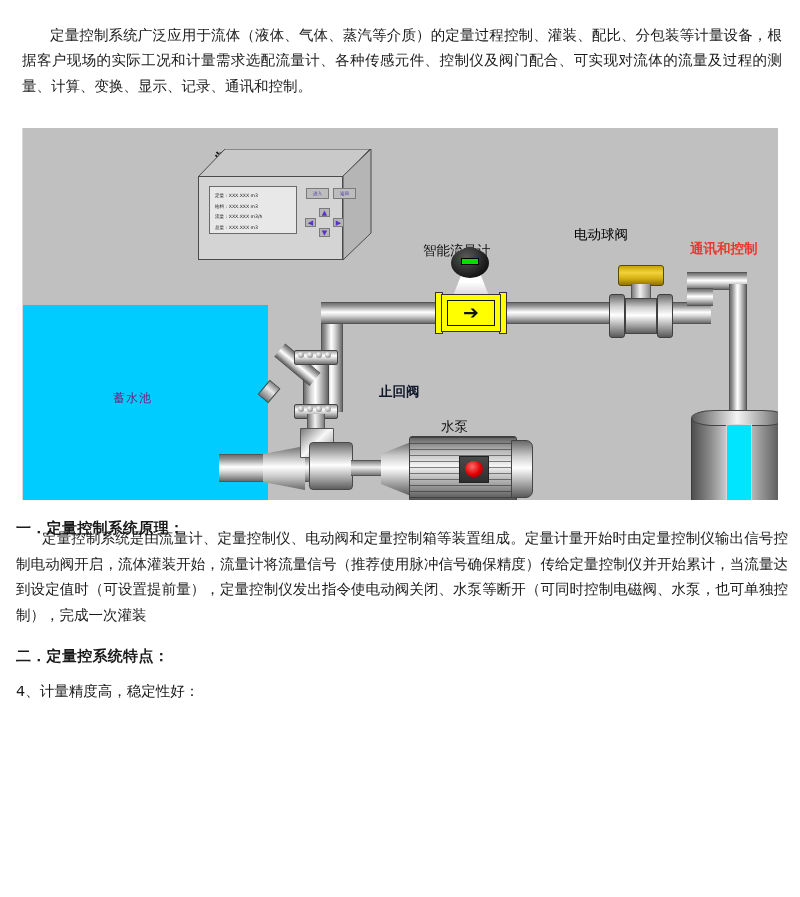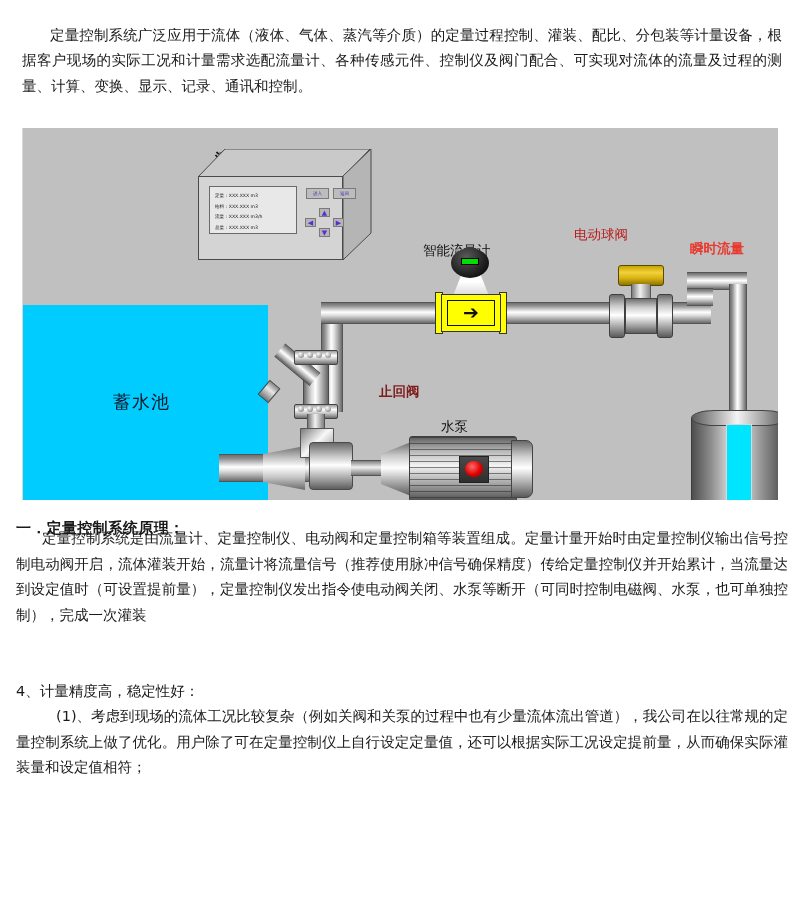--- a/index.html
+++ b/index.html
@@ -28,21 +28,21 @@
     overflow: hidden;
   }
   .dg { position: absolute; }
 
   
   .reservoir {
     left: 0; top: 177px; width: 245px; height: 195px;
     background: #00ccff;
   }
   .reservoir-label {
-    left: 90px; top: 262px; font-size: 18px; color: #0f172a;
+    left: 90px; top: 262px; font-size: 12px; color: #701a75;
     letter-spacing: 1px;
   }
 
   
   .ctrl-title {
     left: 192px; top: 22px; font-size: 14px; font-weight: bold; color:#111;
     letter-spacing: 0.5px;
   }
   .ctrl-front {
     left: 175px; top: 48px; width: 145px; height: 84px;
@@ -214,21 +214,21 @@
     background: radial-gradient(ellipse at 40% 30%, #5a5a5a, #1a1a1a 65%, #000);
     border-radius: 50%;
   }
   .fm-lcd {
     left: 438px; top: 130px; width: 18px; height: 7px;
     background: #00e000; border: 1px solid #000;
   }
   .fm-label { left: 400px; top: 98px; font-size: 13.5px; color:#111;margin-top:16px; }
 
   
-  .bv-label { left: 551px; top: 98px; font-size: 13.5px; color:#b91c1c; }
+  .bv-label { left: 551px; top: 98px; font-size: 13.5px; color:#000000; }
   .bv-actuator {
     left: 595px; top: 137px; width: 46px; height: 21px;
     background: linear-gradient(to bottom,#c8a400,#f2d23a 35%,#d6b112 65%,#8f7300);
     border:1px solid #5a4a00; border-radius: 3px;
   }
   .bv-stem {
     left: 608px; top: 156px; width: 20px; height: 18px;
     background: linear-gradient(to right,#7c7c7c,#f0f0f0 45%,#8a8a8a);
     border-left:1px solid #555;border-right:1px solid #555;
   }
@@ -255,21 +255,21 @@
   .tank-body {
     left: 668px; top: 290px; width: 96px; height: 90px;
     background: linear-gradient(to right,#4e4e4e 0%, #8c8c8c 20%, #f2f2f2 47%, #9a9a9a 72%, #454545 100%);
     border-left:1px solid #3c3c3c; border-right:1px solid #3c3c3c;
   }
   .tank-level {
     left: 703px; top: 296px; width: 26px; height: 82px;
     background: #00e5ff; border: 1px solid #d8d8d8;
   }
   .crane-label { left: 667px; top: 112px; font-size: 13.5px; color:#e8382f; font-weight: bold;}
-  .cv-label { left: 356px; top: 255px; font-size: 13.5px; color:#7f1d1d; font-weight: bold;}
+  .cv-label { left: 356px; top: 255px; font-size: 13.5px; color:#0f172a; font-weight: bold;}
   .pump-label { left: 418px; top: 290px; font-size: 13.5px; color:#111;}
 
   
   .btext { position: absolute; left: 16px; width: 772px; color:#1a1a1a; }
   .h-sec { font-size: 15px; font-weight: bold; letter-spacing: .3px; margin-top: 15px; }
   .p { font-size: 14.5px; line-height: 25.5px; text-align: justify; }
   .ind1 { text-indent: 26px; }
   .ind2 { text-indent: 40px; }
 </style>
 </head>
@@ -353,25 +353,25 @@
     <div class="dg fm-head"></div>
     <div class="dg fm-lcd"></div>
 
     <div class="dg bv-label">电动球阀</div>
     <div class="dg bv-actuator"></div>
     <div class="dg bv-stem"></div>
     <div class="bv-end l"></div>
     <div class="dg bv-center"></div>
     <div class="bv-end r"></div>
 
-    <div class="dg crane-label">瞬时流量</div>
+    <div class="dg crane-label">通讯和控制</div>
     <div class="dg tank-body"></div>
     <div class="dg tank-top"></div>
     <div class="dg tank-level"></div>
   </div>
 
   <div class="btext h-sec" style="top:504px;">一．定量控制系统原理：</div>
   <div class="btext p ind1" style="top:526px;">定量控制系统是由流量计、定量控制仪、电动阀和定量控制箱等装置组成。定量计量开始时由定量控制仪输出信号控制电动阀开启，流体灌装开始，流量计将流量信号（推荐使用脉冲信号确保精度）传给定量控制仪并开始累计，当流量达到设定值时（可设置提前量），定量控制仪发出指令使电动阀关闭、水泵等断开（可同时控制电磁阀、水泵，也可单独控制），完成一次灌装</div>
 
+  <div class="btext h-sec" style="top:632px;">二．定量控系统特点：</div>
   <div class="btext p" style="top:679px;">4、计量精度高，稳定性好：</div>
-  <div class="btext p ind2" style="top:704px;">(1)、考虑到现场的流体工况比较复杂（例如关阀和关泵的过程中也有少量流体流出管道），我公司在以往常规的定量控制系统上做了优化。用户除了可在定量控制仪上自行设定定量值，还可以根据实际工况设定提前量，从而确保实际灌装量和设定值相符；</div>
 
 </div>
 
 </body></html>

